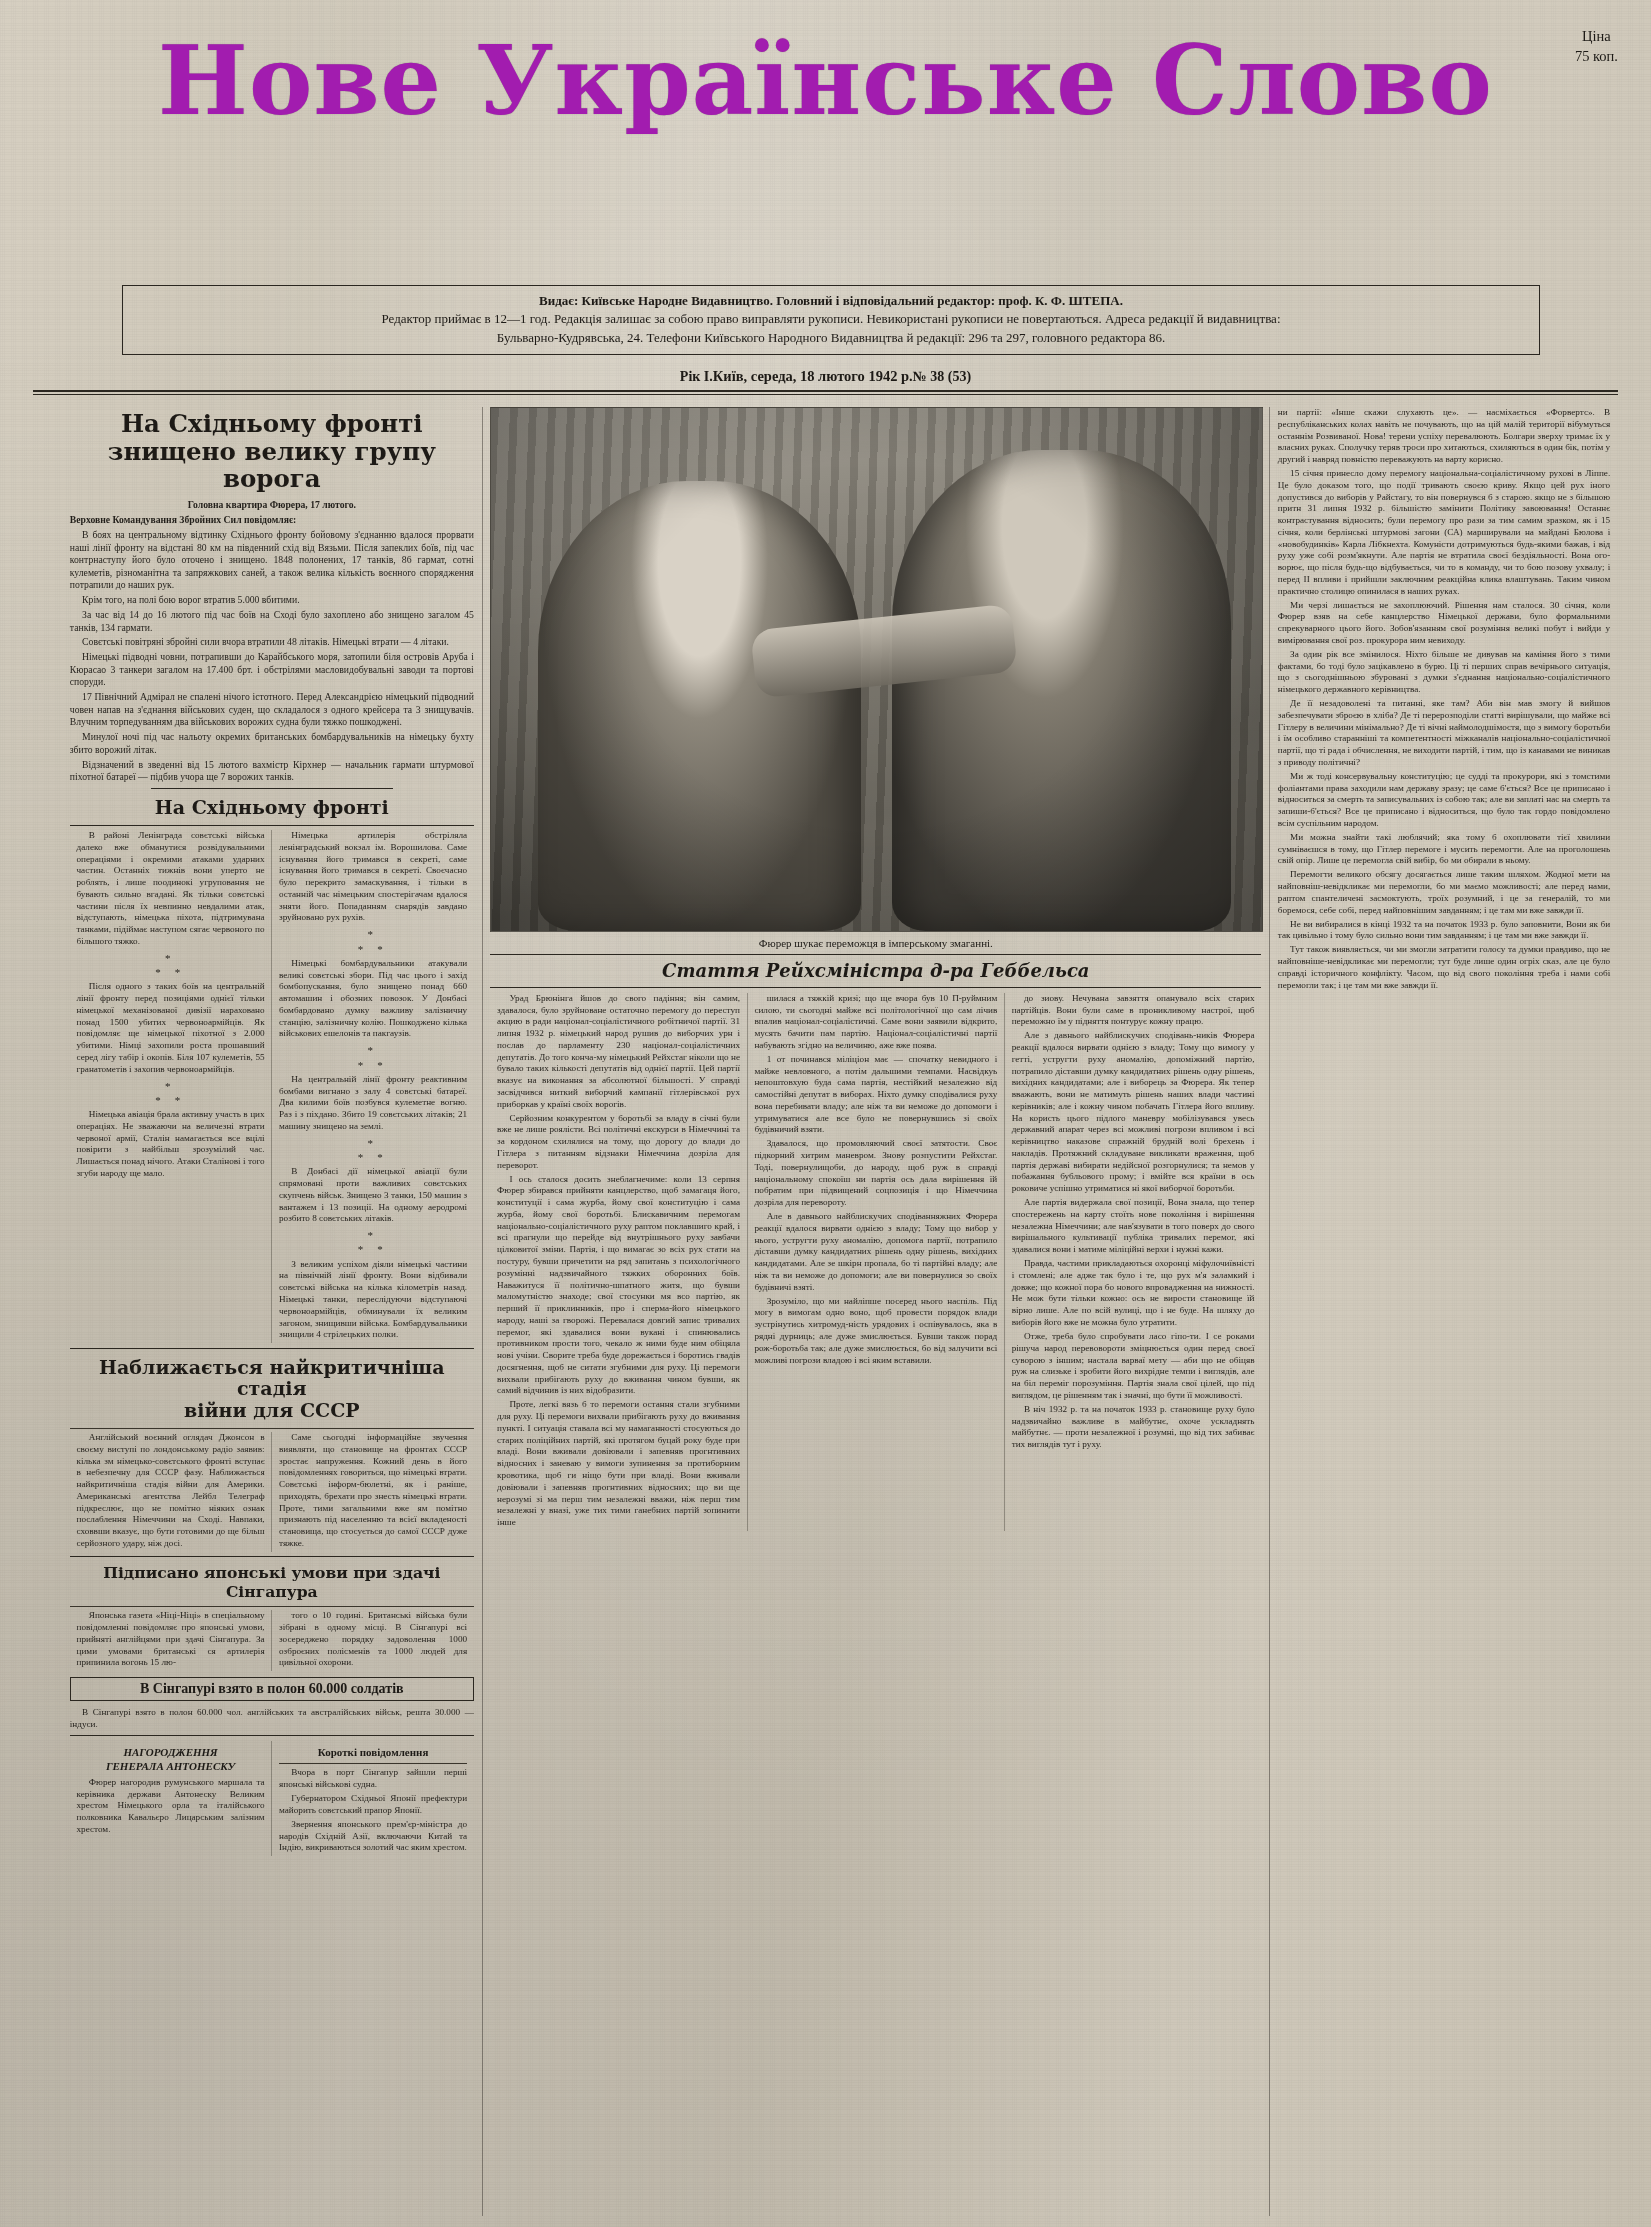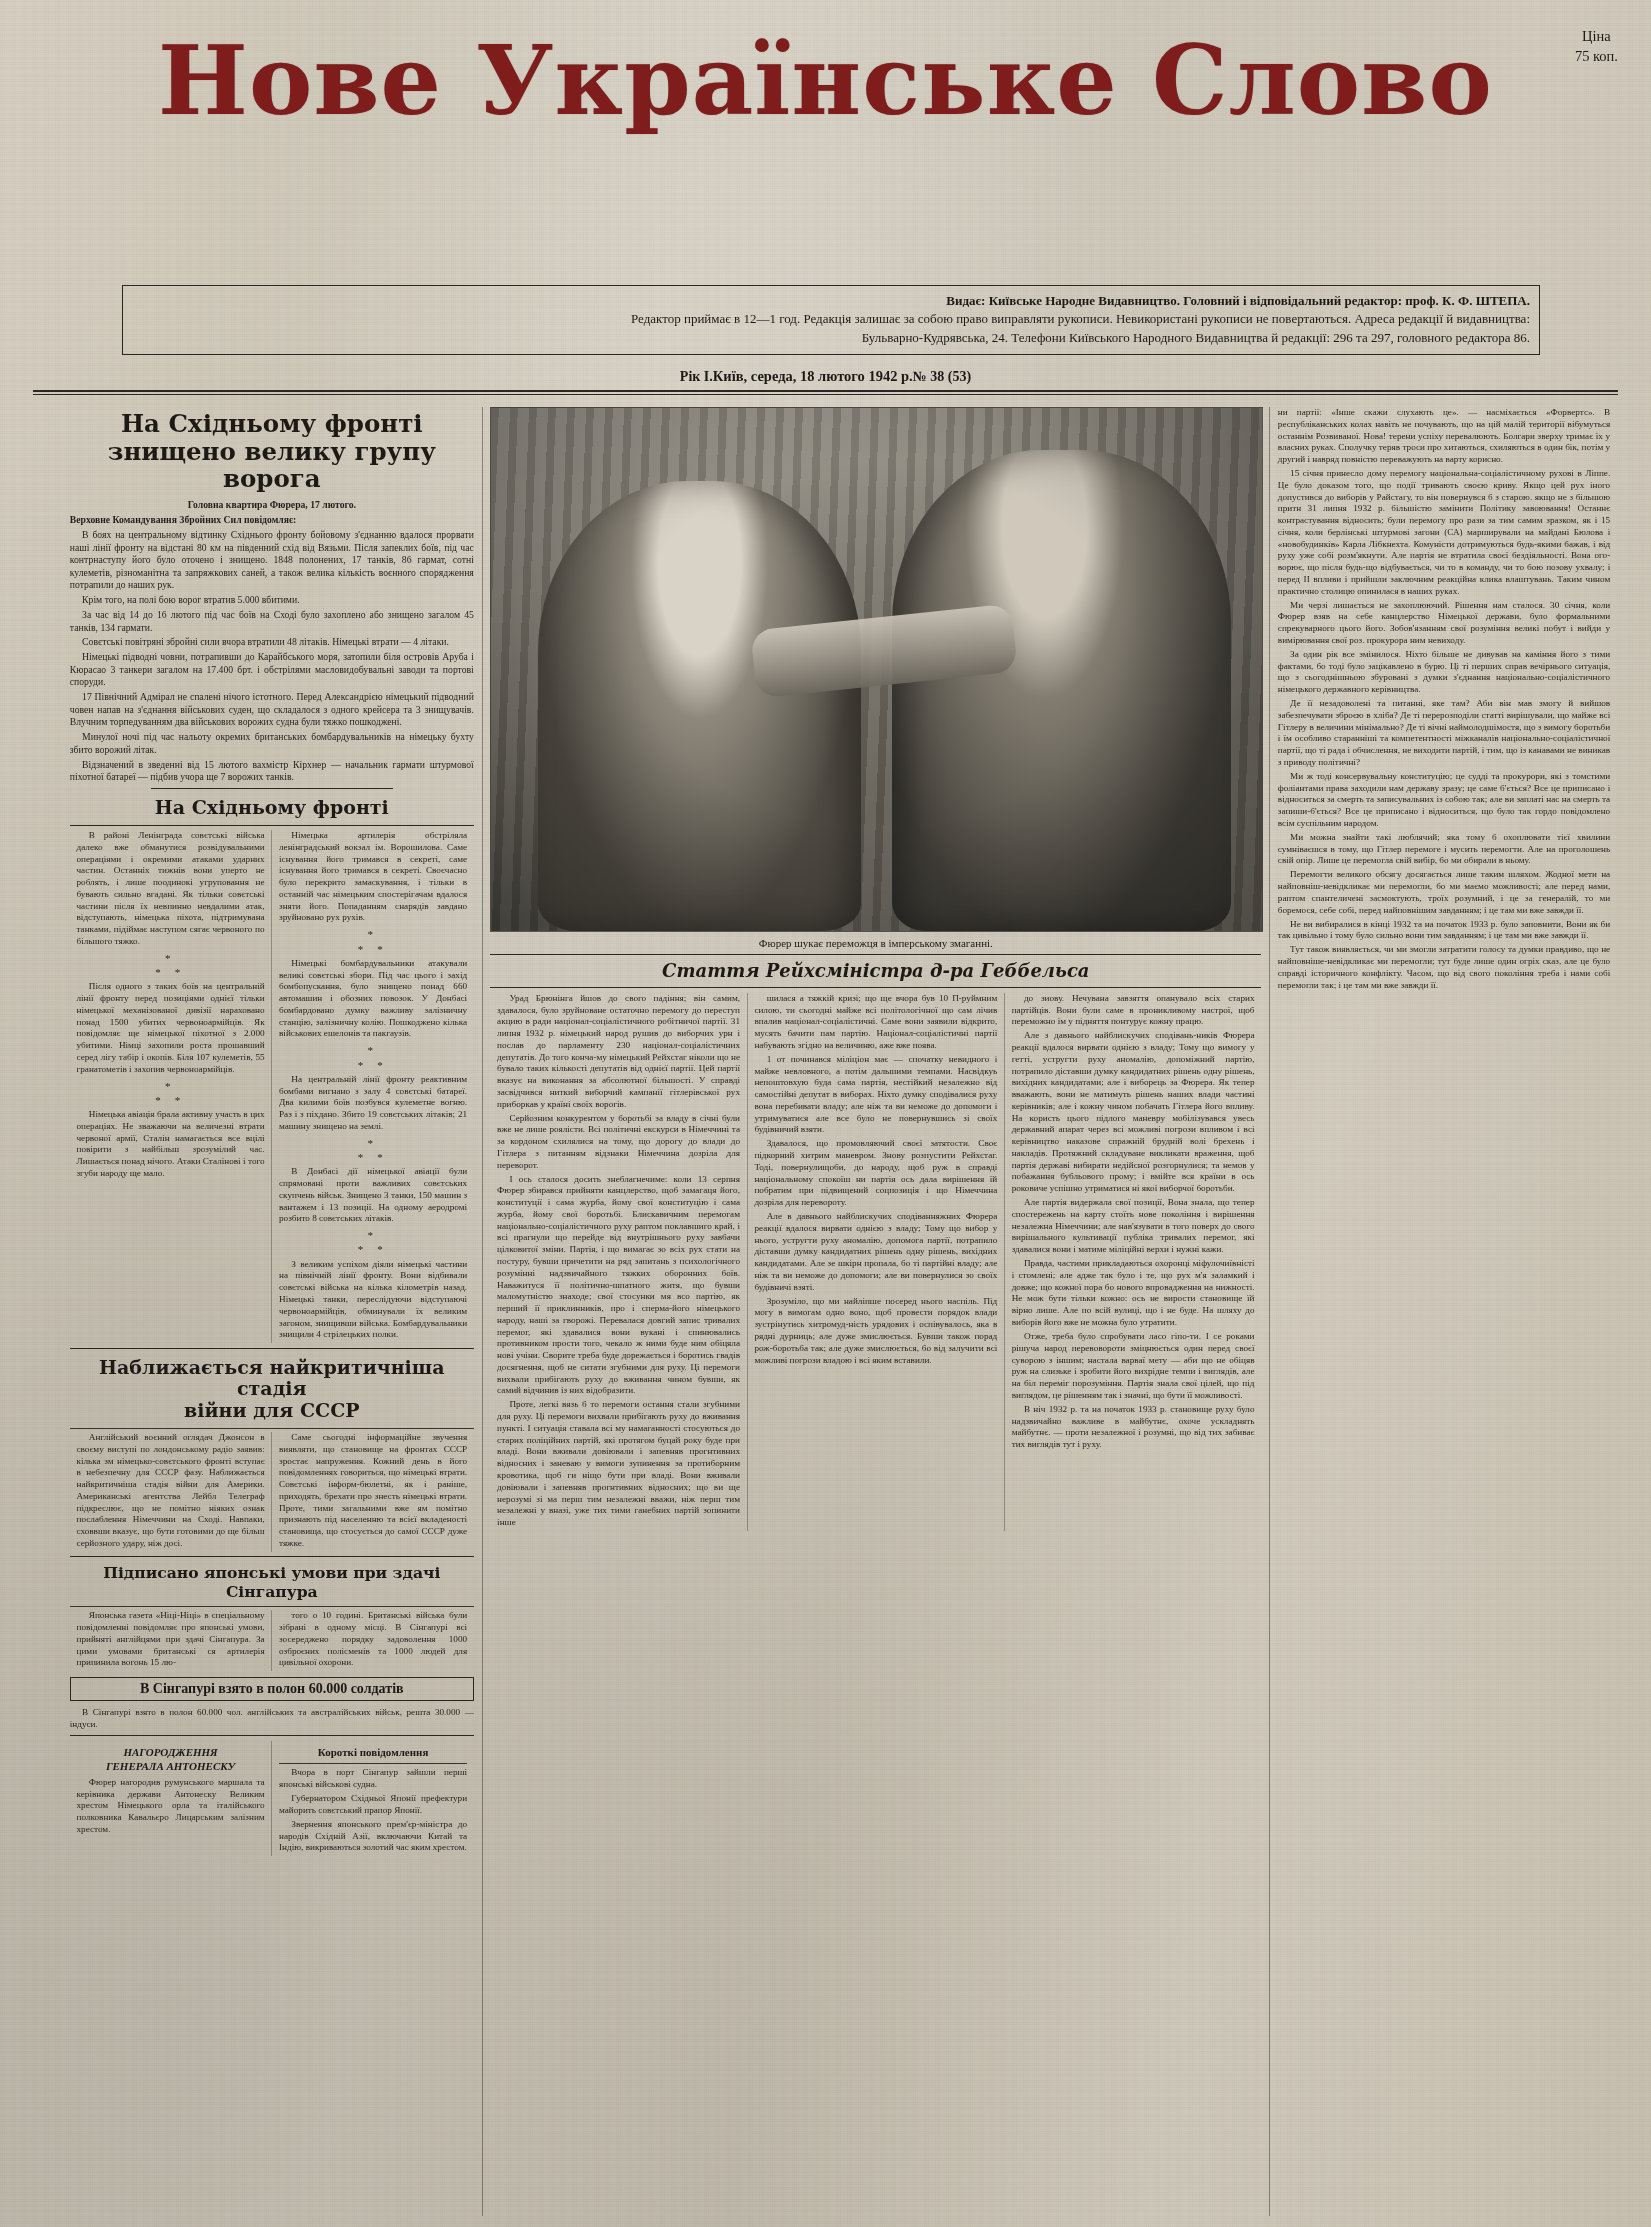--- a/index.html
+++ b/index.html
@@ -32,37 +32,37 @@
   
   .masthead{
     position:absolute;left:0;right:0;top:33px;text-align:center;
   }
   .masthead-title{
     font-family:"DejaVu Serif", serif;
     font-weight:700;
     font-size:95px;
     line-height:1;
     letter-spacing:1.1px;
-    color:#7f1d1d;
+    color:#a21caf;
     text-shadow:0 0 1.1px rgba(0,0,0,.35);
     padding:0 89px;
     white-space:nowrap;
   }
   .price{
     position:absolute;right:33px;top:-5.6px;
     text-align:center;font-size:14.5px;line-height:1.35;
     font-family:"Liberation Serif", serif;
   }
 
   
   .imprint{
     position:absolute;left:122px;right:111px;top:285px;
     border:1.1px solid #2a2620;
     padding:5.6px 9px 6.7px 9px;
-    text-align:right;
+    text-align:center;
     font-size:13px;line-height:1.42;
   }
   .imprint .l1{font-weight:700;}
   .imprint .l2,.imprint .l3{font-weight:400;}
 
   
   .daterow{
     position:absolute;left:61px;right:61px;top:368px;
     display:flex;align-items:baseline;justify-content:center;
     font-size:14px;font-weight:700;

